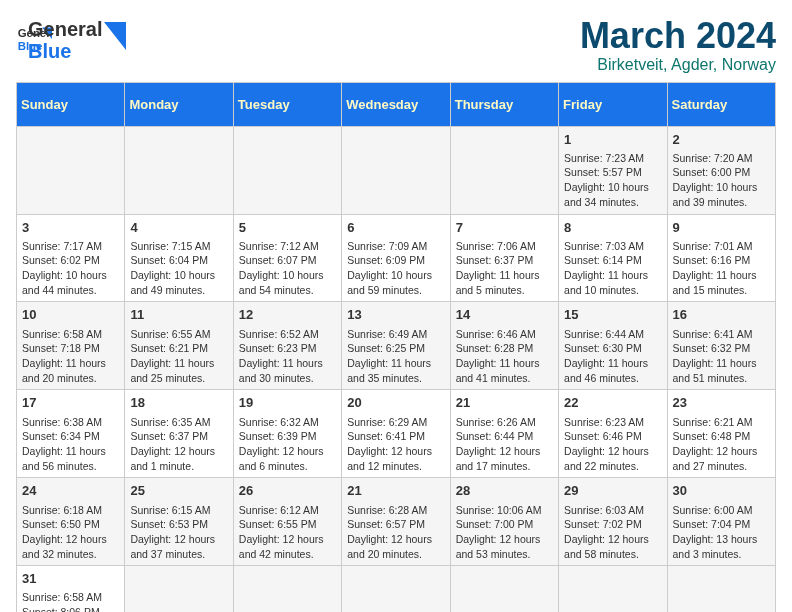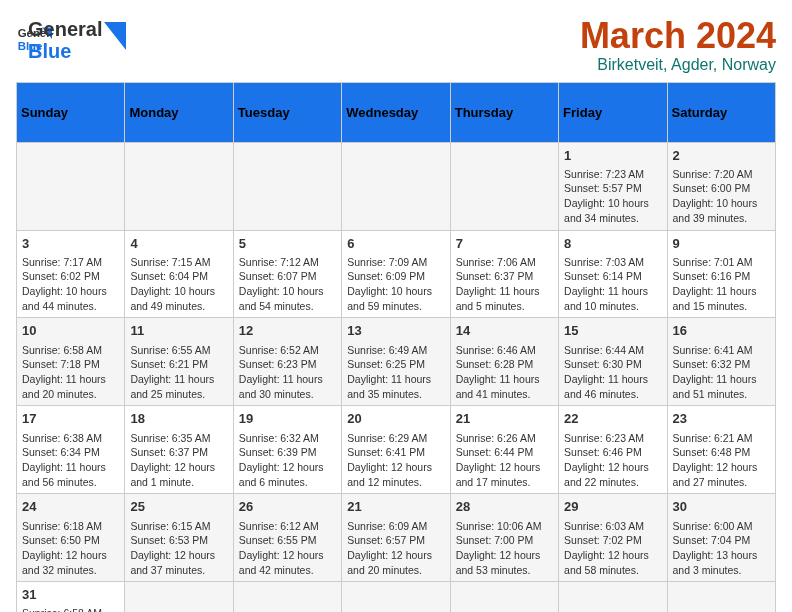--- a/index.html
+++ b/index.html
@@ -24,36 +24,36 @@
     .logo-icon {
       width: 36px;
       height: 36px;
     }
     .title-area {
       text-align: right;
     }
     .main-title {
       font-size: 36px;
       font-weight: bold;
-      color: #c2410c;
+      color: #0c4a6e;
       line-height: 1.1;
     }
     .subtitle {
       font-size: 16px;
       color: #0f766e;
     }
     table {
       width: 100%;
       border-collapse: collapse;
       font-size: 11px;
     }
     thead tr th {
       background-color: #1a73e8;
-      color: #000000;
-      padding: 22px 4px;
+      color: #fef9c3;
+      padding: 14px 4px;
       text-align: left;
       font-size: 13px;
       font-weight: bold;
       border: 1px solid #ccc;
     }
     tbody tr td {
       border: 1px solid #ccc;
       vertical-align: top;
       padding: 4px 5px;
       width: calc(100% / 7);
@@ -283,21 +283,21 @@
           <div>Daylight: 12 hours and 37 minutes.</div>
         </td>
         <td>
           <span class="day-number">26</span>
           <div>Sunrise: 6:12 AM</div>
           <div>Sunset: 6:55 PM</div>
           <div>Daylight: 12 hours and 42 minutes.</div>
         </td>
         <td>
           <span class="day-number">21</span>
-          <div>Sunrise: 6:09 AM</div>
+          <div>Sunrise: 6:28 AM</div>
           <div>Sunset: 6:57 PM</div>
           <div>Daylight: 12 hours and 20 minutes.</div>
         </td>
         <td>
           <span class="day-number">28</span>
           <div>Sunrise: 10:06 AM</div>
           <div>Sunset: 7:00 PM</div>
           <div>Daylight: 12 hours and 53 minutes.</div>
         </td>
         <td>

